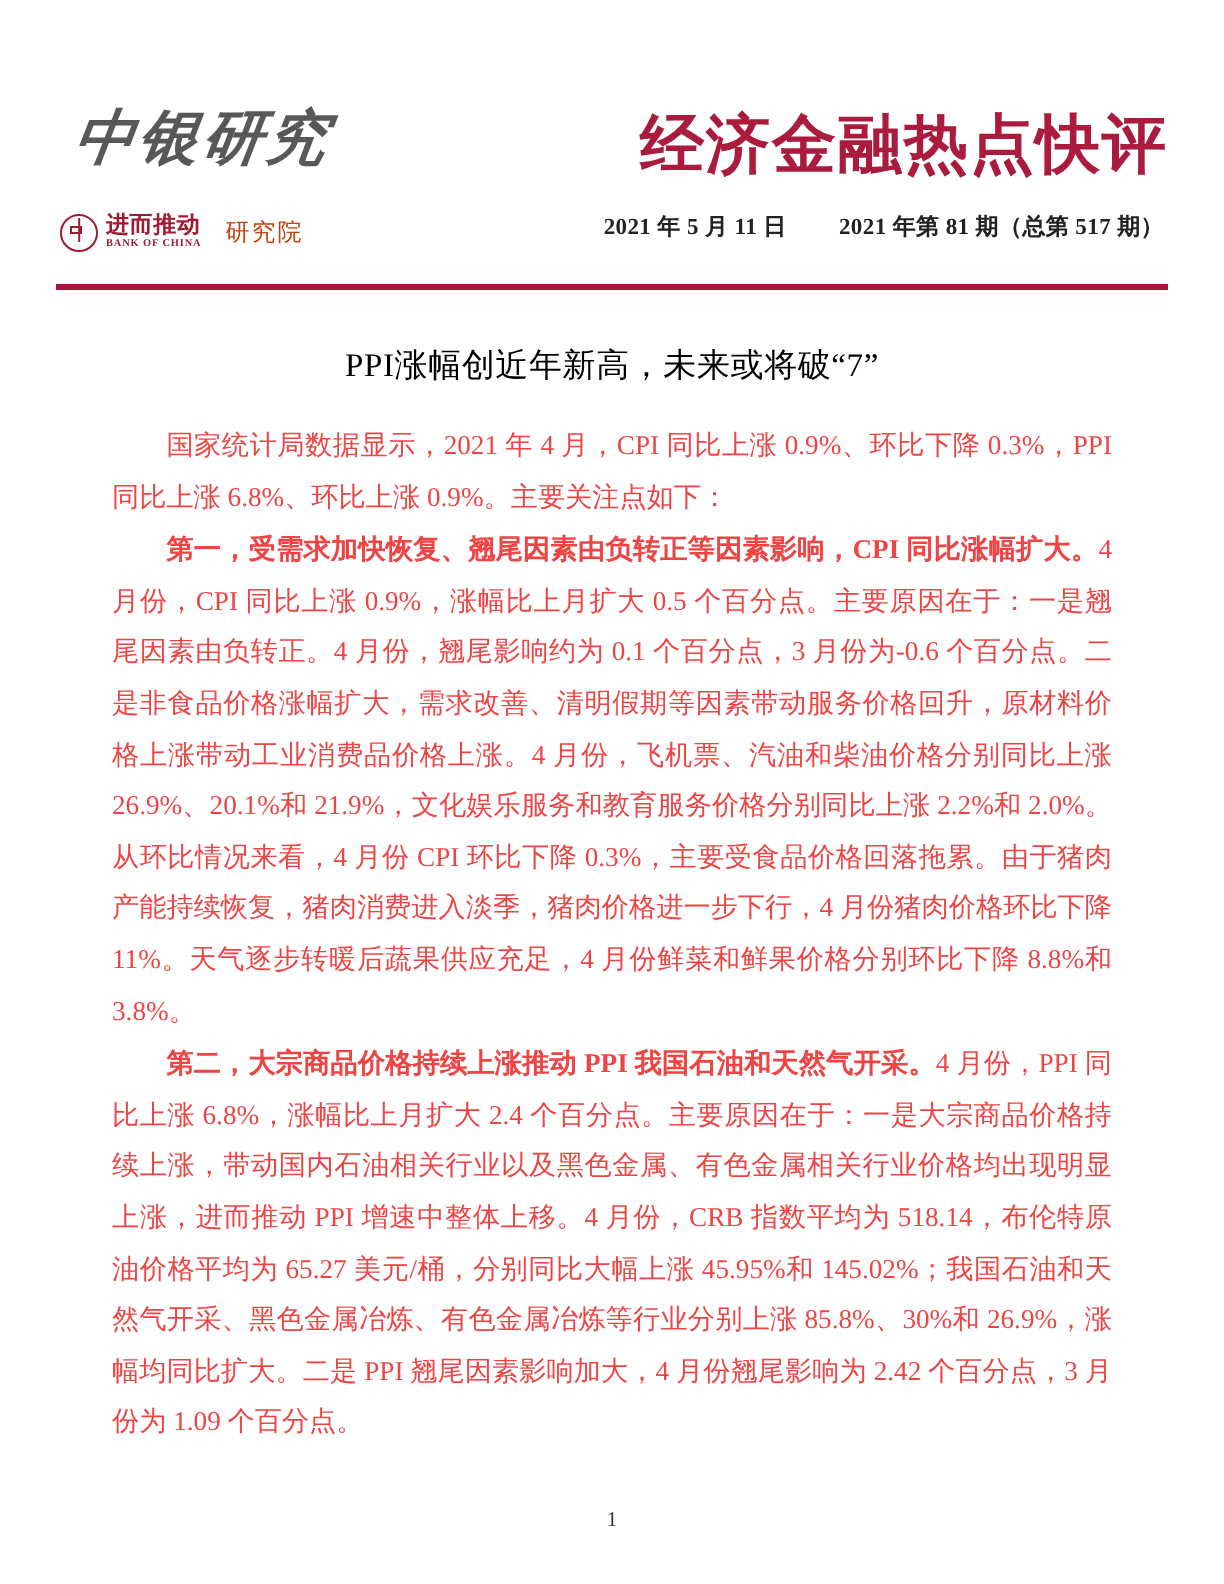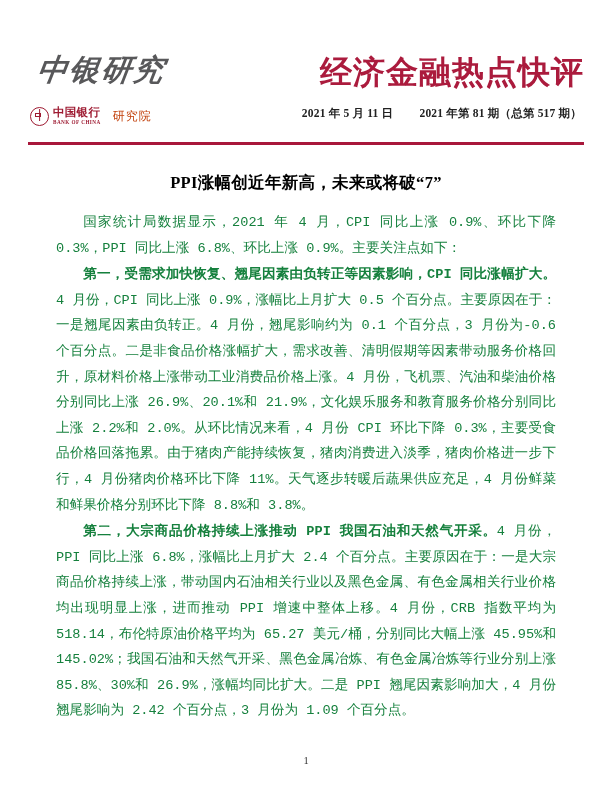--- a/index.html
+++ b/index.html
@@ -153,41 +153,40 @@
   }
 
   
   .doc-title {
     position: absolute;
     left: 56px;
     top: 172px;
     width: 500px;
     text-align: center;
     font-size: 16.5px;
-    font-weight: bold;
+    font-weight: normal;
     color: #000;
     letter-spacing: 0.3px;
     font-family: "Liberation Serif", "DejaVu Serif", serif;
   }
 
   .content {
     position: absolute;
     left: 56px;
     top: 210px;
     width: 500px;
   }
   .para {
     font-size: 13.6px;
     line-height: 25.6px;
     text-align: justify;
     text-justify: inter-ideograph;
     text-indent: 2em;
     margin: 0 0 1px 0;
-    color: #15803d;
-    font-family: Liberation Mono, monospace;
+    color: #ef4444;
   }
   .lead {
     font-weight: bold;
   }
 
   .page-number {
     position: absolute;
     left: 0;
     top: 755px;
     width: 612px;
@@ -203,21 +202,21 @@
 <div class="page">
 
   <div class="masthead">
 
     <div class="brand-block">
       <div class="brand-calligraphy">中银研究</div>
 
       <div class="boc-row">
         <span class="boc-mark"></span>
         <span class="boc-names">
-          <span class="boc-cn">中国银行</span>
+          <span class="boc-cn">进而推动</span>
           <span class="boc-en">BANK OF CHINA</span>
         </span>
         <span class="boc-institute">研究院</span>
       </div>
     </div>
 
     <div class="masthead-title">经济金融热点快评</div>
 
     <div class="masthead-meta">
       <span>2021 年 5 月 11 日</span>

